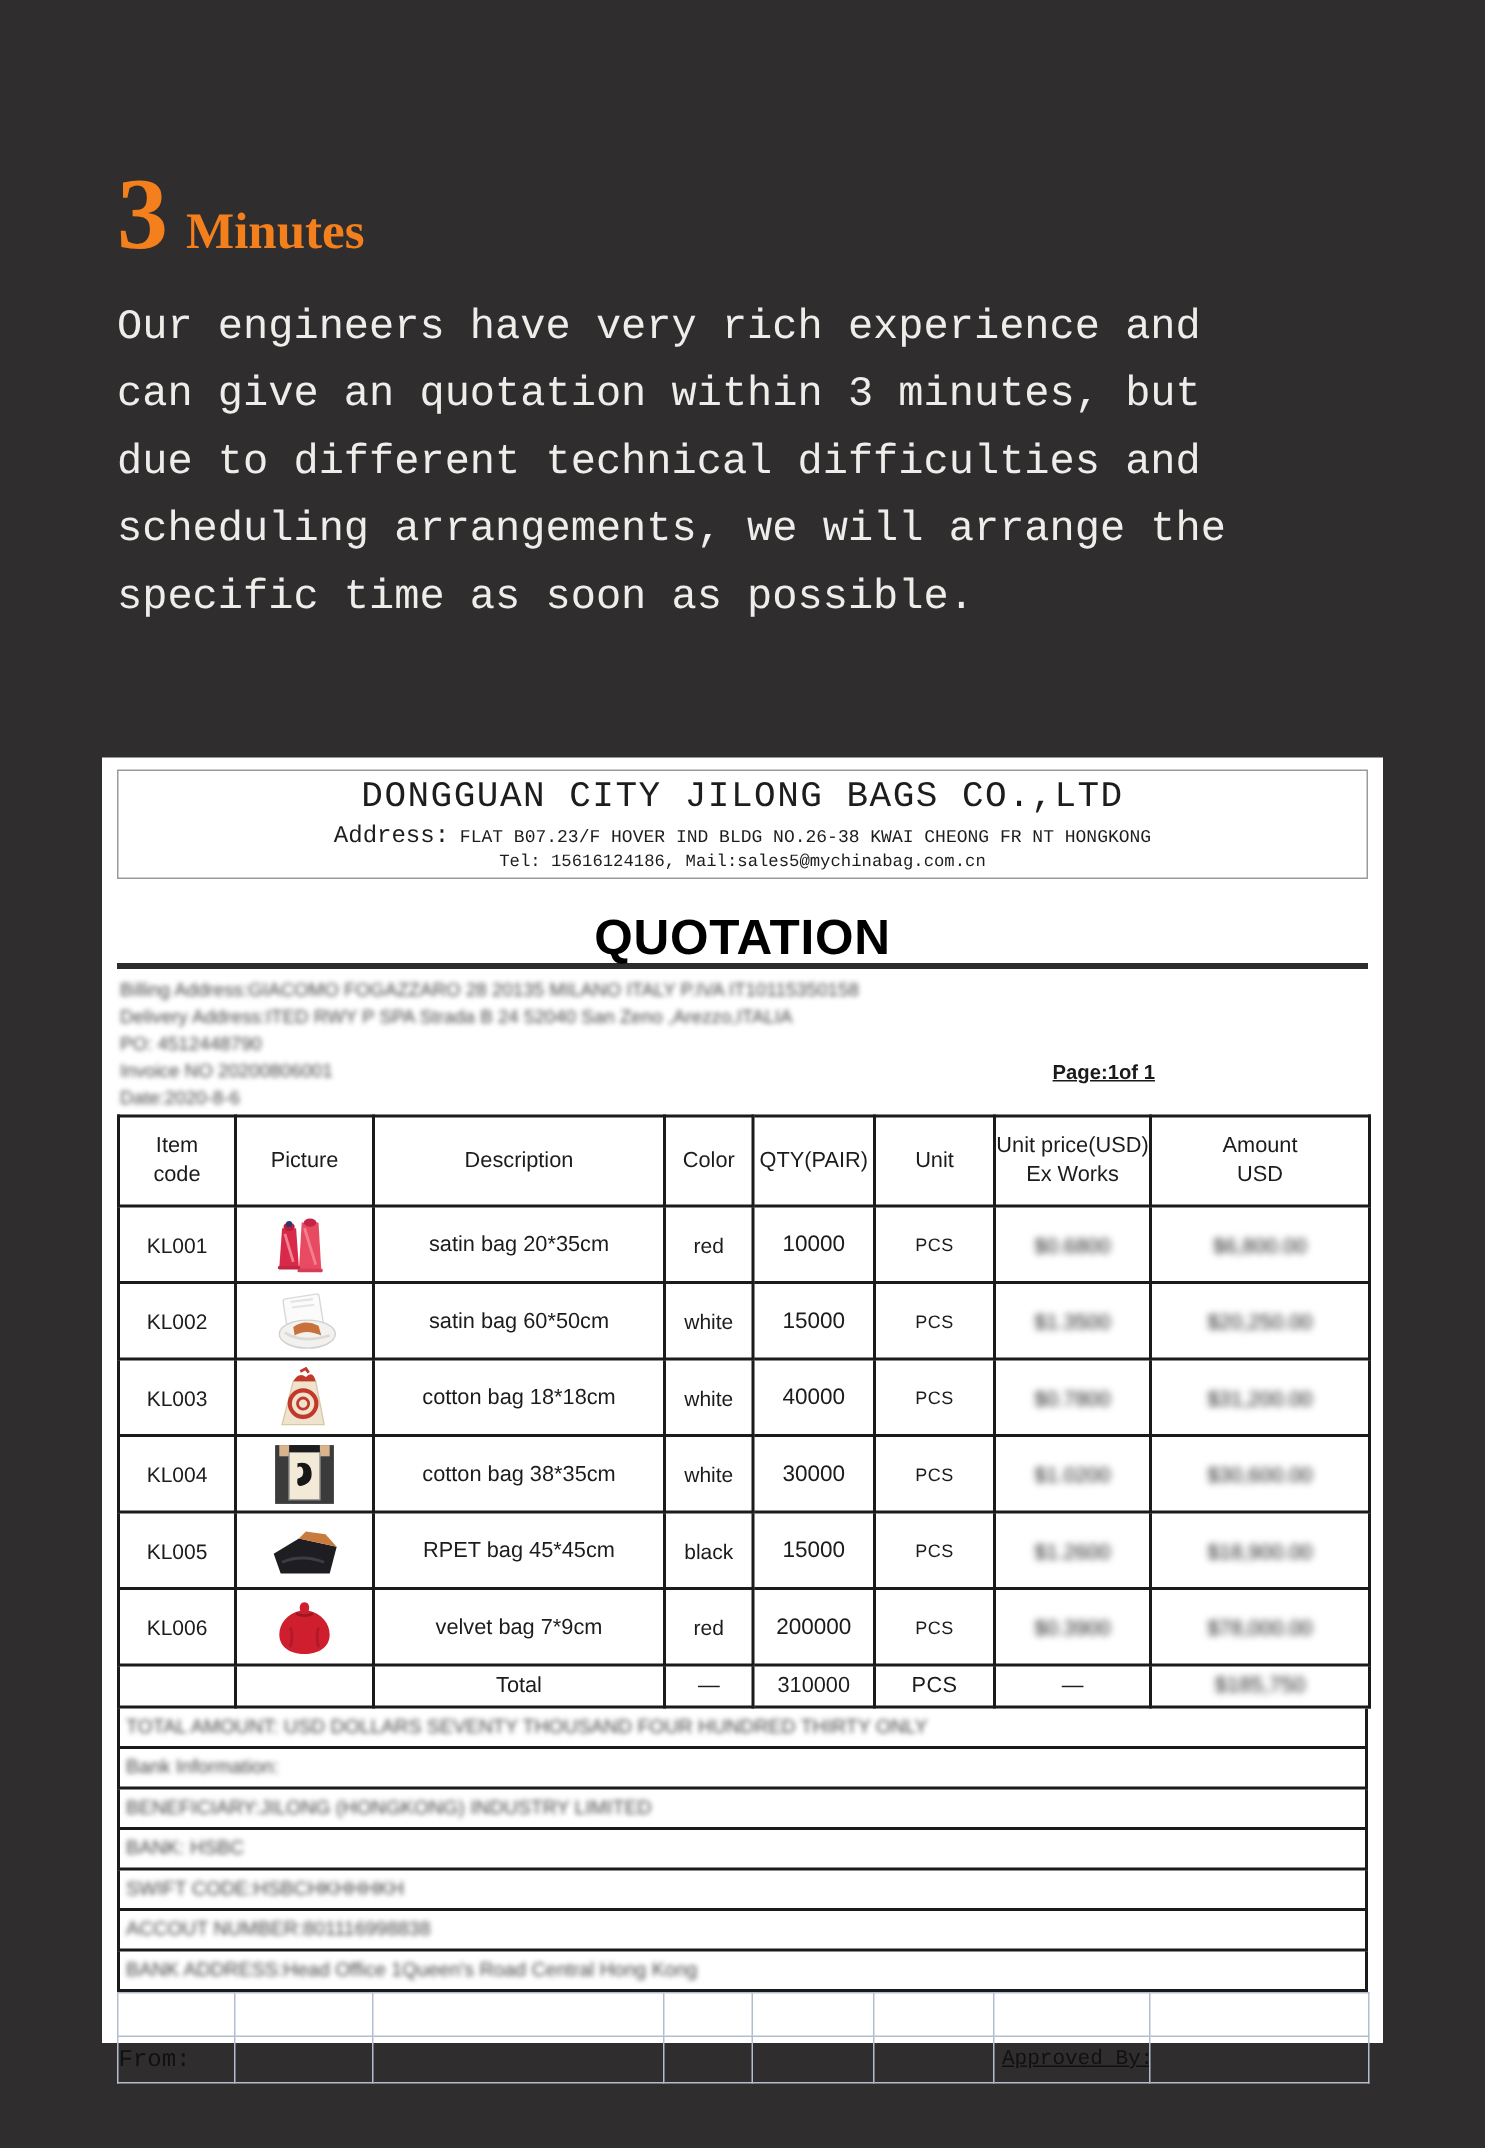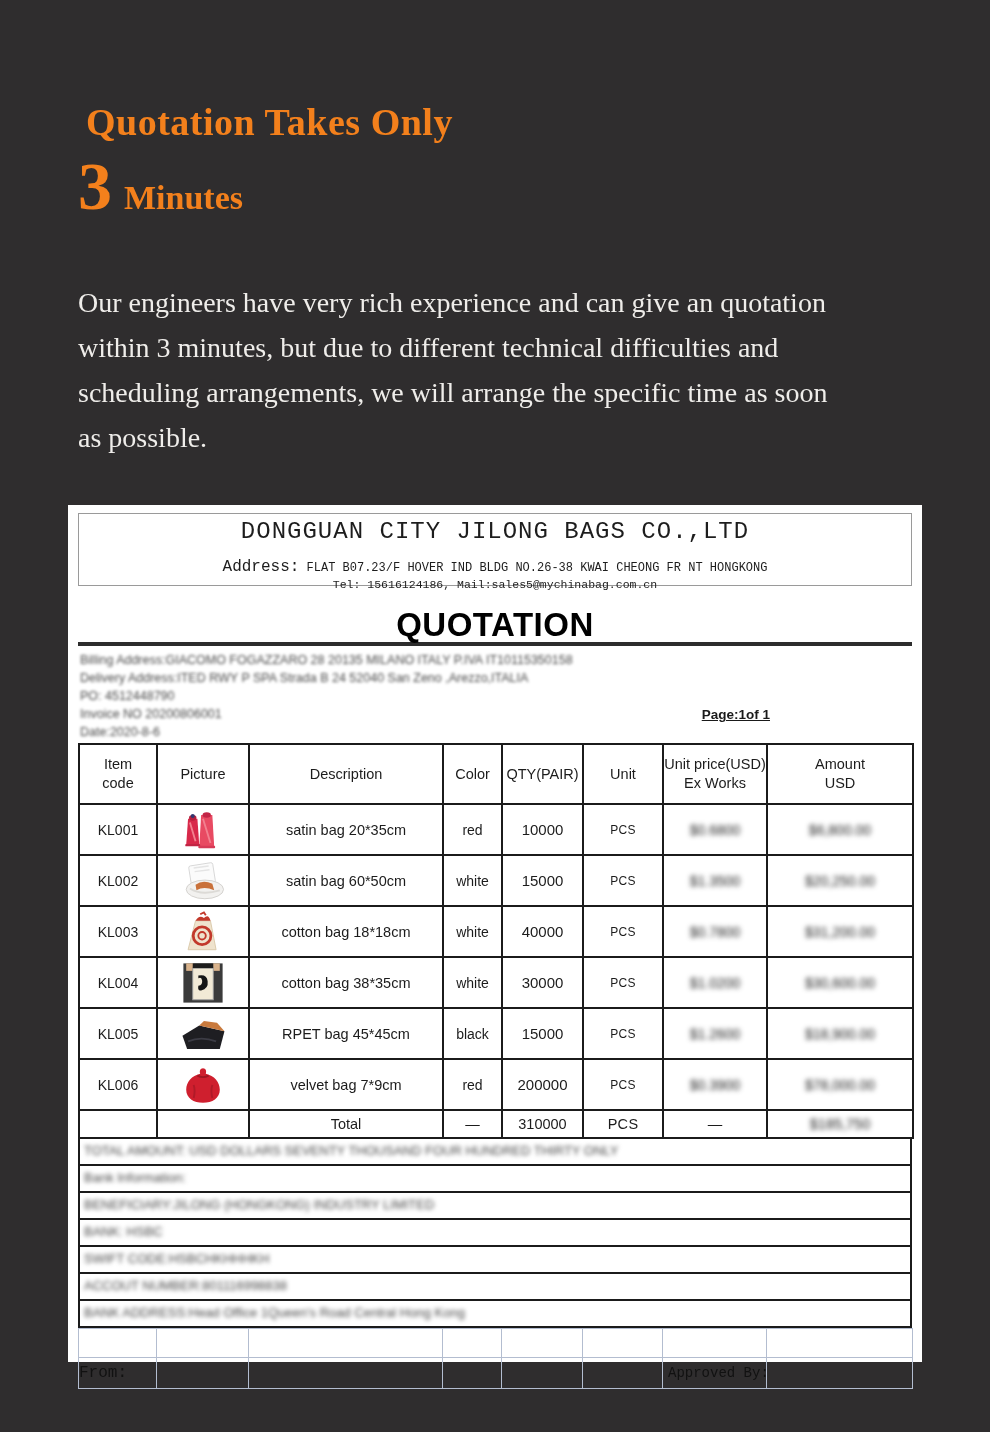--- a/index.html
+++ b/index.html
@@ -16,22 +16,22 @@
   .hero { position:absolute; left:78px; top:100px; width:800px; }
   .hero-title {
     font-family:"Liberation Serif", serif;
     font-weight:bold; color:#f3801c;
     font-size:38px; letter-spacing:.5px; padding-left:8px;
   }
   .hero-sub { display:flex; align-items:baseline; gap:12px; margin-top:8px; color:#f3801c; font-family:"Liberation Serif", serif; font-weight:bold; }
   .hero-num { font-size:68px; line-height:1; }
   .hero-min { font-size:34px; }
   .hero-para {
-    margin-top:60px;
-    font-family:Liberation Serif, serif;
+    margin-top:20px;
+    font-family:Liberation Mono, monospace;
     color:#efedea; font-size:28px; line-height:45px;
     width:775px;
   }
 
   
   .doc {
     position:absolute; left:68px; top:505px;
     width:854px; height:857px;
     background:#ffffff;
     padding:8px 10px 0 10px;
@@ -39,21 +39,21 @@
 
   .company-box {
     border:1px solid #9a9a9a;
     text-align:center;
     height:73px;
     padding-top:4px;
     font-family:"Liberation Mono", monospace;
     color:#1d1d1d;
   }
   .company-name { font-size:24px; letter-spacing:1px; white-space:nowrap; }
-  .company-address { font-size:12px; margin-top:13px; white-space:nowrap; }
+  .company-address { font-size:12px; margin-top:3px; white-space:nowrap; }
   .company-address .addr-label { font-size:16px; }
   .company-tel { font-size:11.5px; margin-top:2px; }
 
   .quotation-bar {
     height:38px;
     text-align:center;
     border-bottom:4px solid #2d2d2d;
     margin-top:22px;
   }
   .quotation-title {
@@ -112,29 +112,28 @@
     overflow:hidden;
   }
   tr.blank-row { height:29px; }
   tr.sign-row { height:31px; }
   td.from-cell {
     font-family:"Liberation Mono", monospace;
     font-size:16px; color:#111; padding-left:0; white-space:nowrap;
   }
   td.approved-cell {
     font-family:"Liberation Mono", monospace;
-    font-size:14px; color:#111; padding-left:5px; white-space:nowrap;
+    font-size:14px; color:#111; padding-left:5px; white-space:nowrap;text-decoration:underline;
   }
   td.dark-underline { border-bottom:2px solid #161616; }
 </style>
 </head>
 <body>
 
 <div class="hero">
-  <div class="hero-title">Quotation Takes Only</div>
   <div class="hero-sub">
     <span class="hero-num">3</span>
     <span class="hero-min">Minutes</span>
   </div>
   <div class="hero-para">Our engineers have very rich experience and can give an quotation within 3 minutes, but due to different technical difficulties and scheduling arrangements, we will arrange the specific time as soon as possible.</div>
 </div>
 
 <div class="doc">
 
   <div class="company-box">

